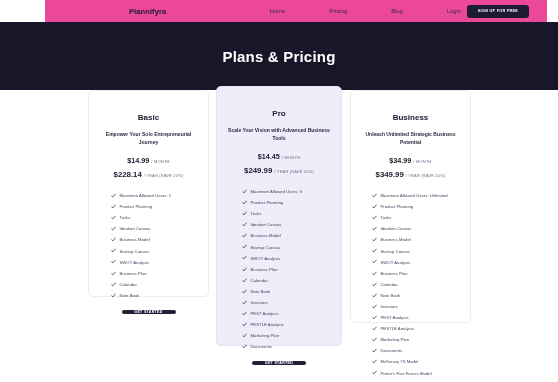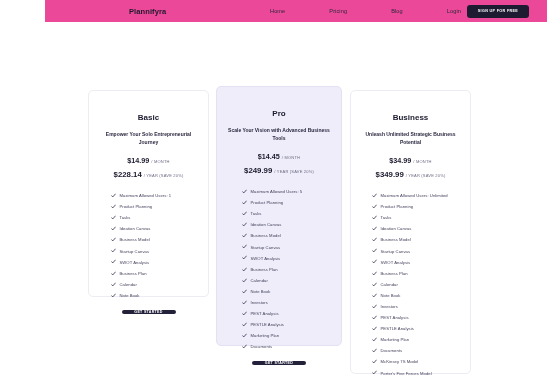--- a/index.html
+++ b/index.html
@@ -64,21 +64,21 @@
     position: absolute;
     background: #ffffff;
     border: 1px solid #ececf2;
     border-radius: 5px;
     display: flex; flex-direction: column; align-items: center;
     padding-top: 22px;
   }
   .card-basic    { left: 88px;  top: 0px;  width: 121px; height: 207px; }
   .card-pro      { left: 216px; top: -4px; width: 126px; height: 260px;
                    background: #eeedf9; border-color: #e3e1f4; }
-  .card-business { left: 350px; top: 0px;  width: 121px; height: 284px; }
+  .card-business { left: 350px; top: 0px;  width: 121px; height: 233px; }
 
   .card-name {
     font-size: 8px; font-weight: bold; color: #1b1a2e;
     margin-bottom: 9px;
   }
   .card-tagline {
     font-size: 5px; font-weight: bold; color: #2a2840;
     text-align: center; line-height: 1.5;
     padding: 0 9px; margin-bottom: 10px;
   }
@@ -129,20 +129,23 @@
     <div class="brand">Plannifyra</div>
     <div class="nav-links">
       <a class="nav-link" href="#">Home</a>
       <a class="nav-link" href="#">Pricing</a>
       <a class="nav-link" href="#">Blog</a>
       <a class="nav-link" href="#">Login</a>
     </div>
     <button class="signup-btn">SIGN UP FOR FREE</button>
   </div>
 
+  <div class="hero">
+    <h1 class="hero-title">Plans &amp; Pricing</h1>
+  </div>
 
   <div class="cards">
 
     <div class="card card-basic">
       <div class="card-name">Basic</div>
       <div class="card-tagline">Empower Your Solo Entrepreneurial Journey</div>
       <div class="price-row monthly">
         <span class="price-amount">$14.99</span>
         <span class="price-period">/ MONTH</span>
       </div>

